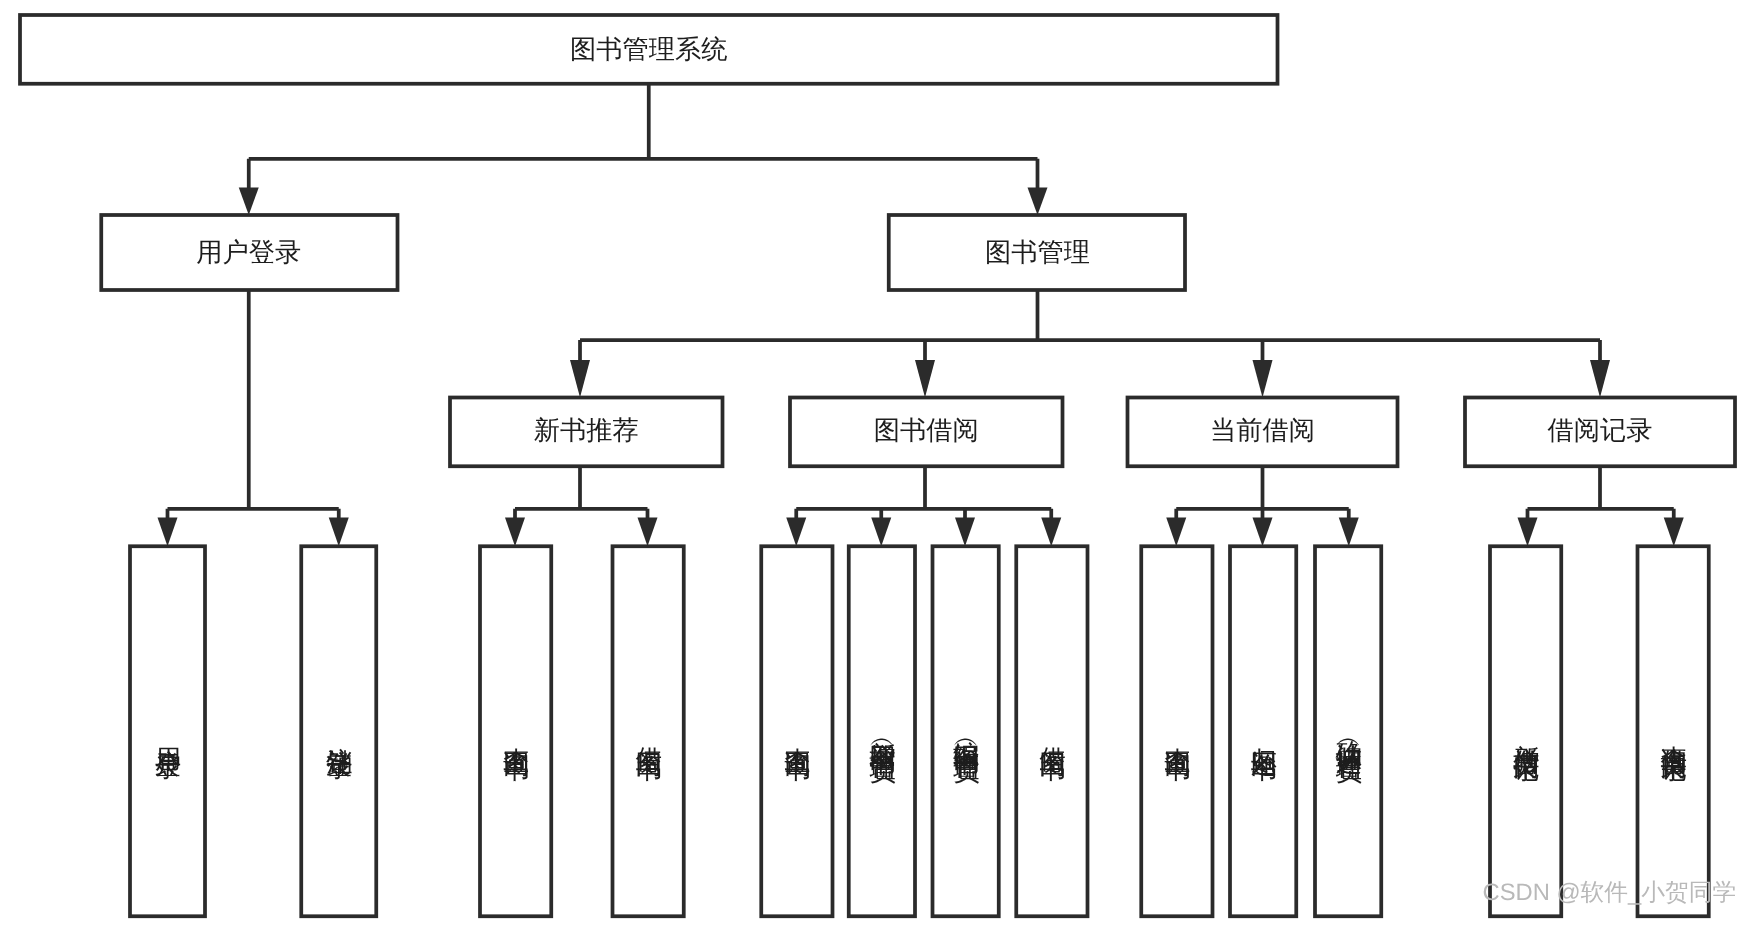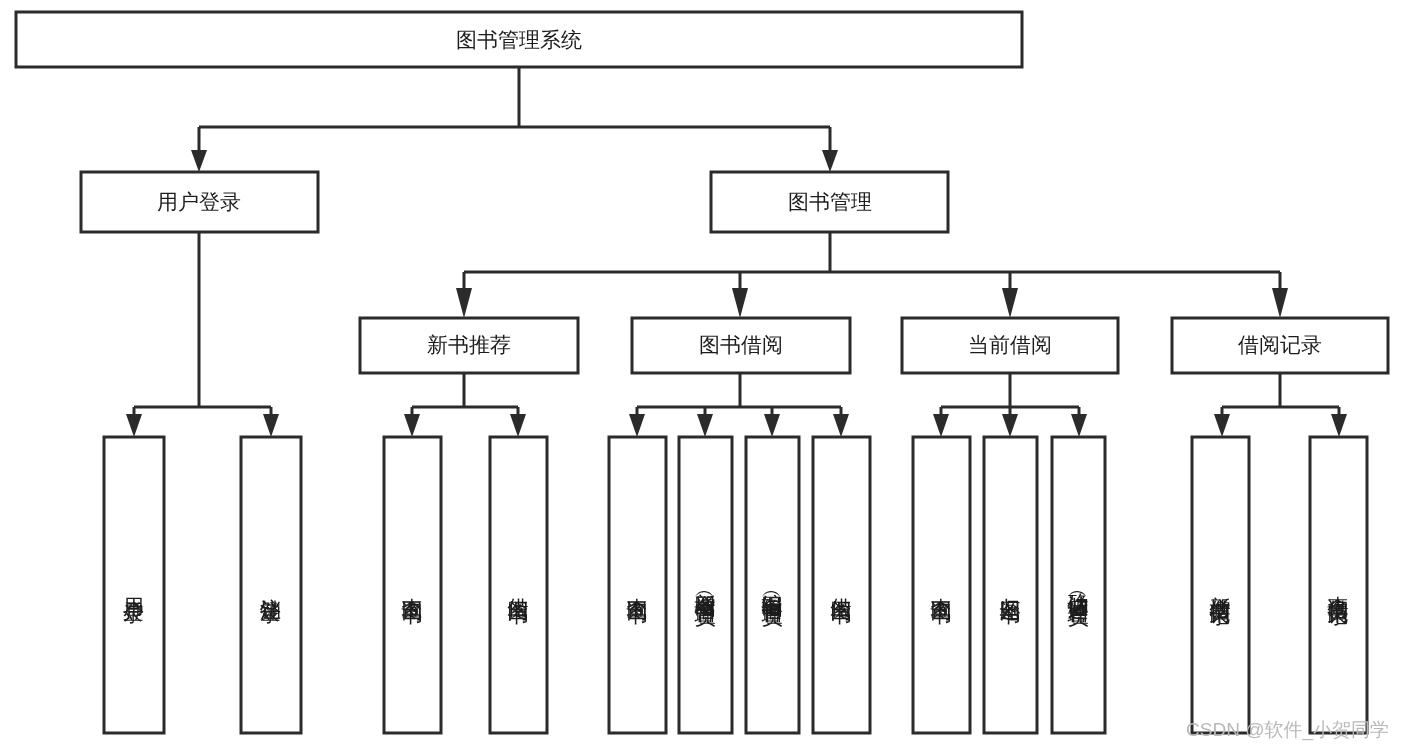--- a/index.html
+++ b/index.html
@@ -62,21 +62,21 @@
     width: 100%;
     height: 100%;
     box-sizing: border-box;
     white-space: nowrap;
     user-select: none;
   }
   .vbox-fo { overflow: visible; }
   .watermark {
     position: absolute;
     right: 8px;
-    bottom: 4px;
+    bottom: 20px;
     font-family: "Liberation Sans", "DejaVu Sans", sans-serif;
     font-size: 19px;
     color: #b9b9b9;
     white-space: nowrap;
     pointer-events: none;
     text-align: center;
   }
 </style>
 </head>
 <body>

